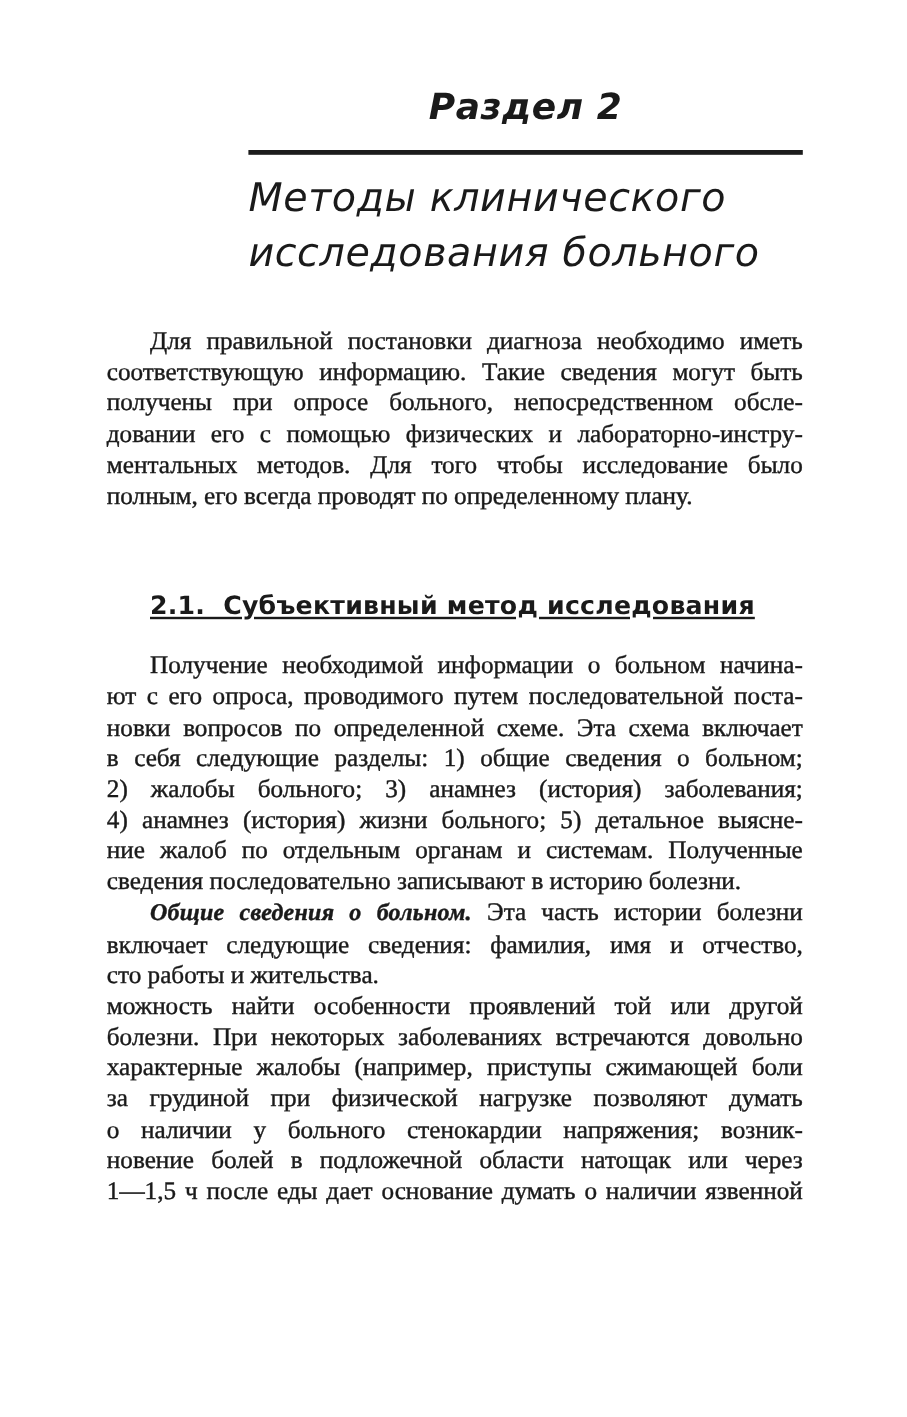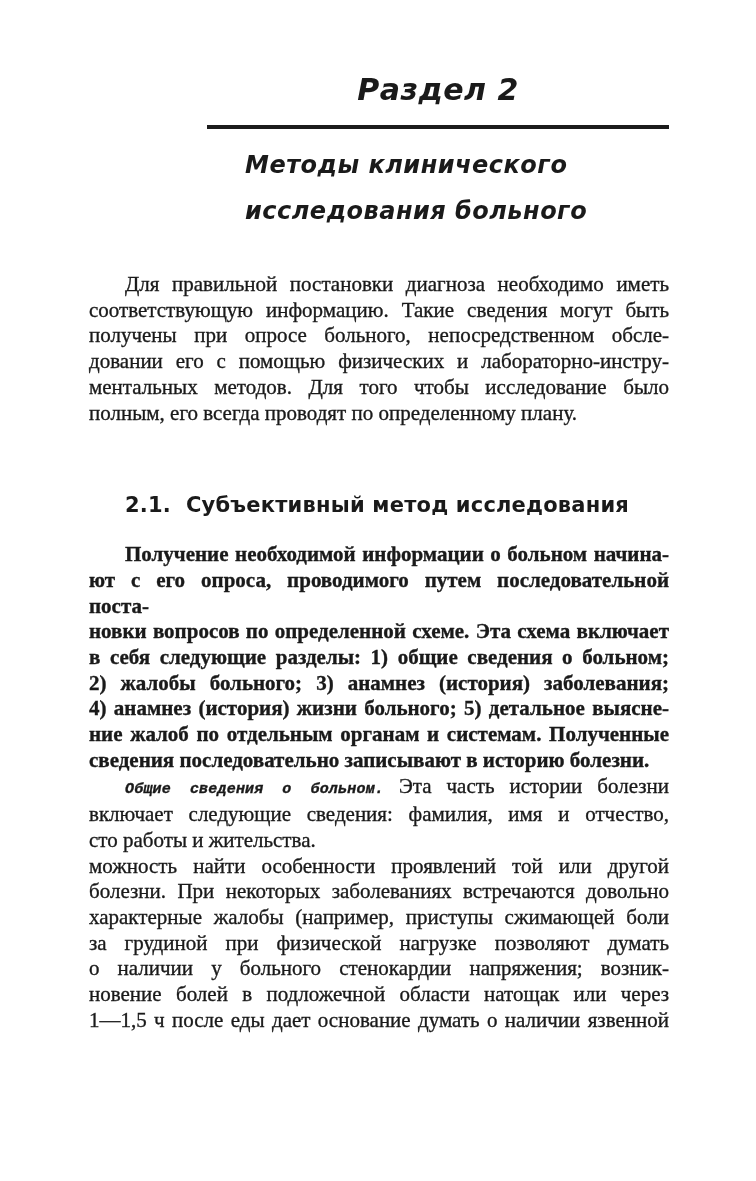--- a/index.html
+++ b/index.html
@@ -31,59 +31,59 @@
     text-align: center;
   }
   .chapter-rule {
     margin-top: 17px;
     width: 462px;
     height: 4px;
     background: #1c1c1c;
   }
   .chapter-title {
     font-family: "DejaVu Sans", sans-serif;
-    font-weight: bold;
+    font-weight: normal;
     font-style: italic;
-    font-size: 24px;
+    font-size: 33px;
     line-height: 46px;
     margin-top: 13px;
     letter-spacing: 0.5px;
-    margin-left: 38px;
   }
   
   .section-heading {
     font-family: "DejaVu Sans", sans-serif;
     font-weight: bold;
     font-size: 21px;
     line-height: 30px;
     margin-left: 36px;
     margin-top: 64px;
     white-space: pre-wrap;
     letter-spacing: 0.2px;
+    text-decoration: underline;
   }
   
   .paragraph {
     font-size: 21px;
     line-height: 25.7px;
     -webkit-text-stroke: 0.35px currentColor;
   }
   .p1 { margin-top: 38px; }
-  .p2 { margin-top: 22px; font-weight: bold; }
+  .p2 { margin-top: 22px; }
   .line {
     text-align: justify;
     text-align-last: justify;
     white-space: pre-wrap;
   }
   .line.first { text-indent: 36px; }
   .line.last { text-align-last: left; }
   .lead {
-    font-family: Liberation Mono, monospace;
+    font-family: Liberation Serif, serif;
     font-weight: bold;
     font-style: italic;
-    font-size: 15px;
+    font-size: 20px;
     letter-spacing: 0.2px;
   }
 </style>
 </head>
 <body>
 
 <div class="page">
 
   <div class="head-block">
     <div class="kicker">Раздел 2</div>

